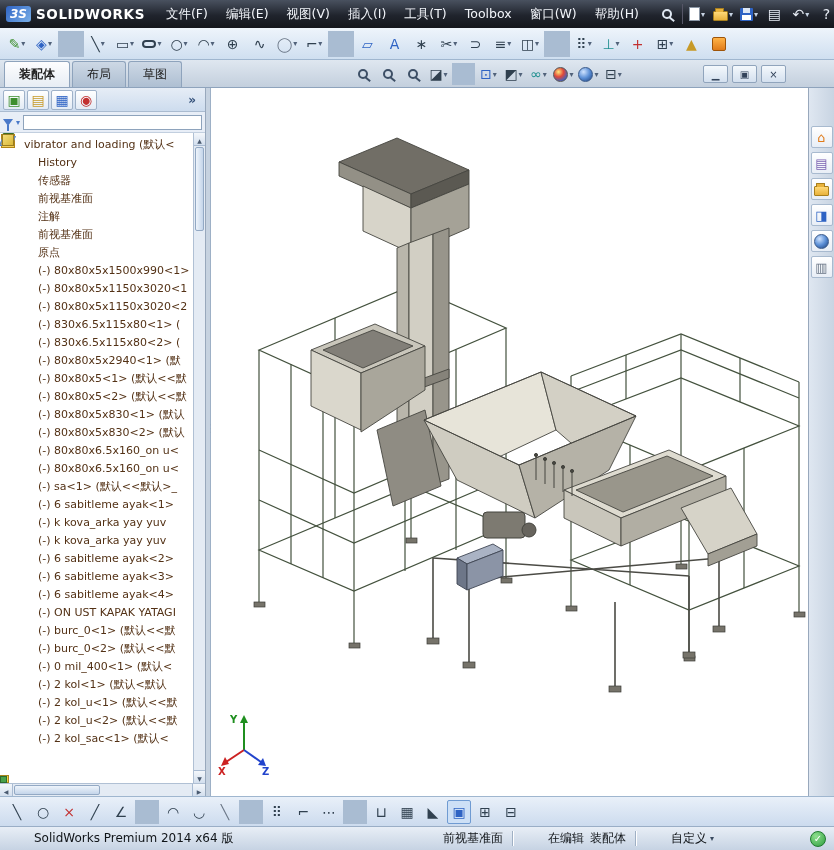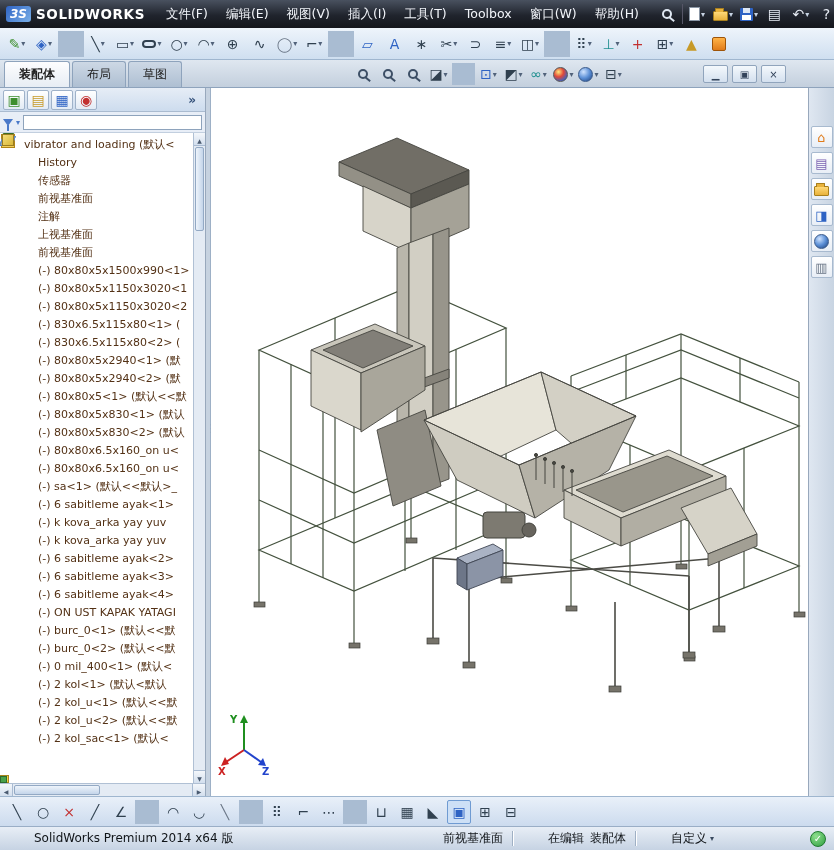--- a/index.html
+++ b/index.html
@@ -525,30 +525,30 @@
           <div class="trow lvl1 i-plane">
             <span class="ticon"></span>
             <span class="tlabel">前视基准面</span>
           </div>
 
           <div class="trow lvl1 i-anno">
             <span class="ticon"></span>
             <span class="tlabel">注解</span>
           </div>
 
+
           <div class="trow lvl1 i-plane">
             <span class="ticon"></span>
-            <span class="tlabel">上视基准面</span>
-          </div>
-
-          <div class="trow lvl1 i-plane">
-            <span class="ticon"></span>
             <span class="tlabel">前视基准面</span>
           </div>
 
+          <div class="trow lvl1 i-origin">
+            <span class="ticon"></span>
+            <span class="tlabel">原点</span>
+          </div>
 
           <div class="trow lvl1 i-part">
             <span class="ticon"></span>
             <span class="tlabel">(-) 80x80x5x1500x990&lt;1&gt; (默</span>
           </div>
 
           <div class="trow lvl1 i-part">
             <span class="ticon"></span>
             <span class="tlabel">(-) 80x80x5x1150x3020&lt;1</span>
           </div>
@@ -566,30 +566,30 @@
           <div class="trow lvl1 i-part">
             <span class="ticon"></span>
             <span class="tlabel">(-) 830x6.5x115x80&lt;2&gt; (</span>
           </div>
 
           <div class="trow lvl1 i-part">
             <span class="ticon"></span>
             <span class="tlabel">(-) 80x80x5x2940&lt;1&gt; (默</span>
           </div>
 
-          <div class="trow lvl1 i-part">
-            <span class="ticon"></span>
-            <span class="tlabel">(-) 80x80x5x2940&lt;2&gt; (默</span>
-          </div>
 
           <div class="trow lvl1 i-part">
             <span class="ticon"></span>
             <span class="tlabel">(-) 80x80x5&lt;1&gt; (默认&lt;&lt;默</span>
           </div>
 
+          <div class="trow lvl1 i-part">
+            <span class="ticon"></span>
+            <span class="tlabel">(-) 80x80x5&lt;2&gt; (默认&lt;&lt;默</span>
+          </div>
 
           <div class="trow lvl1 i-part">
             <span class="ticon"></span>
             <span class="tlabel">(-) 80x80x5x830&lt;1&gt; (默认</span>
           </div>
 
           <div class="trow lvl1 i-part">
             <span class="ticon"></span>
             <span class="tlabel">(-) 80x80x5x830&lt;2&gt; (默认</span>
           </div>

